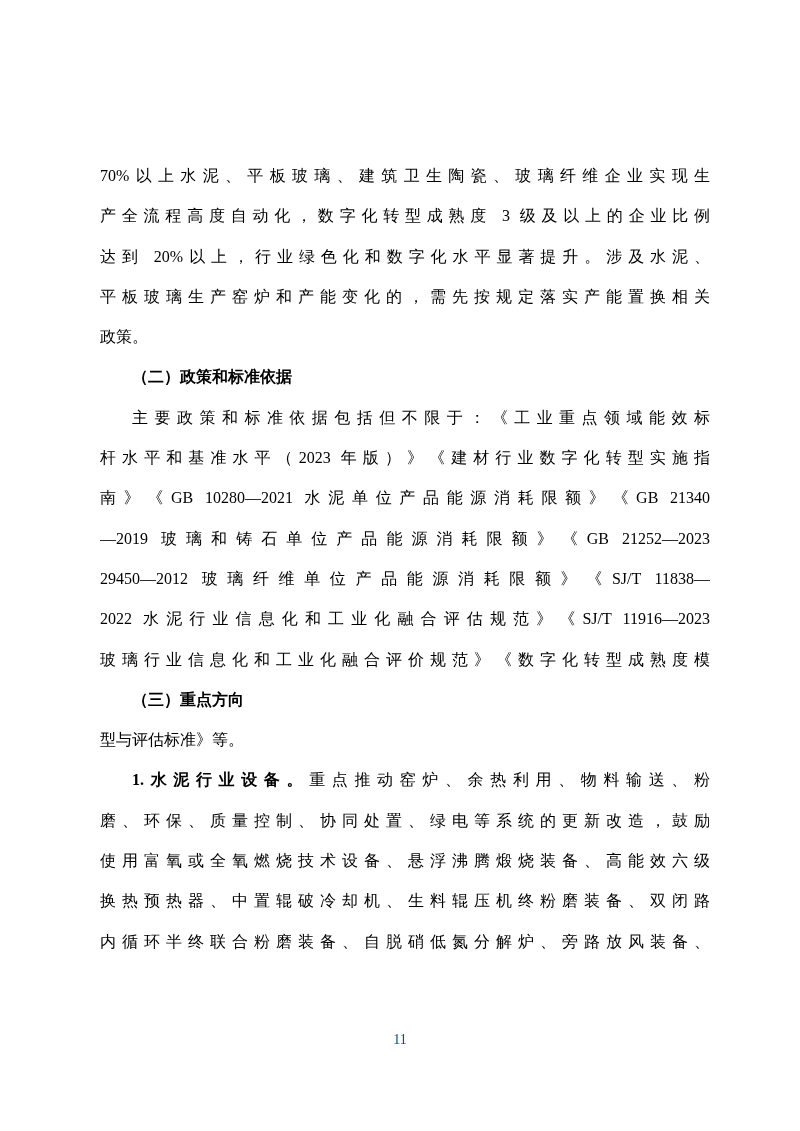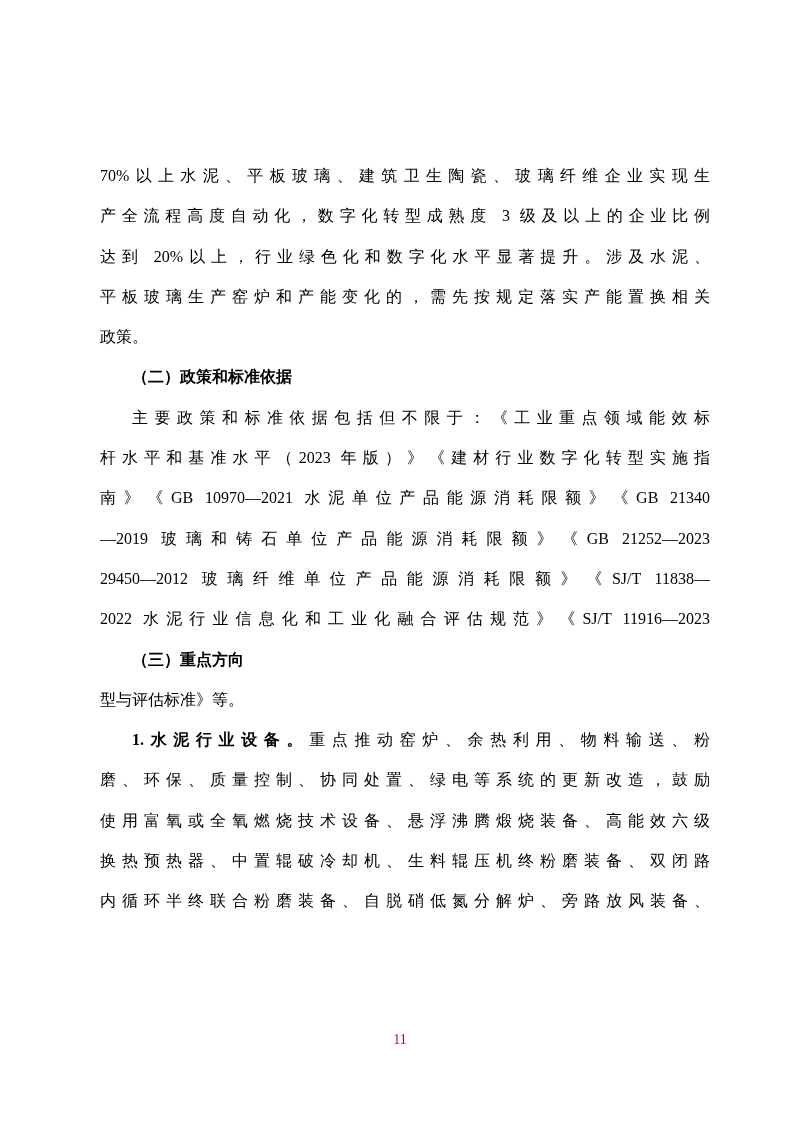--- a/index.html
+++ b/index.html
@@ -41,40 +41,41 @@
     text-indent: 2em;
   }
   .lead-bold { font-weight: bold; }
   .pagenum {
     position: absolute;
     left: 0; top: 1031px;
     width: 100%;
     text-align: center;
     font-size: 14px;
     line-height: 18px;
-    color: #7f1d1d;
+    color: #0c4a6e;
   }
 </style>
 </head>
 <body>
 
 <div class="page">
   <div class="doc">
     <div class="line">70%以上水泥、平板玻璃、建筑卫生陶瓷、玻璃纤维企业实现生</div>
     <div class="line">产全流程高度自动化，数字化转型成熟度 3 级及以上的企业比例</div>
     <div class="line">达到 20%以上，行业绿色化和数字化水平显著提升。涉及水泥、</div>
     <div class="line">平板玻璃生产窑炉和产能变化的，需先按规定落实产能置换相关</div>
     <div class="line plain">政策。</div>
     <div class="line heading">（二）政策和标准依据</div>
     <div class="line indent">主要政策和标准依据包括但不限于：《工业重点领域能效标</div>
     <div class="line">杆水平和基准水平（2023 年版）》《建材行业数字化转型实施指</div>
-    <div class="line">南》《GB 10970—2021 水泥单位产品能源消耗限额》《GB 21340</div>
+    <div class="line">南》《GB 10280—2021 水泥单位产品能源消耗限额》《GB 21340</div>
     <div class="line">—2019 玻璃和铸石单位产品能源消耗限额》《GB 21252—2023</div>
     <div class="line">29450—2012 玻璃纤维单位产品能源消耗限额》《SJ/T 11838—</div>
     <div class="line">2022 水泥行业信息化和工业化融合评估规范》《SJ/T 11916—2023</div>
+    <div class="line">玻璃行业信息化和工业化融合评价规范》《数字化转型成熟度模</div>
     <div class="line heading">（三）重点方向</div>
     <div class="line plain">型与评估标准》等。</div>
     <div class="line indent">
       <span class="lead-bold">1.水泥行业设备。</span><span>重点推动窑炉、余热利用、物料输送、粉</span>
     </div>
     <div class="line">磨、环保、质量控制、协同处置、绿电等系统的更新改造，鼓励</div>
     <div class="line">使用富氧或全氧燃烧技术设备、悬浮沸腾煅烧装备、高能效六级</div>
     <div class="line">换热预热器、中置辊破冷却机、生料辊压机终粉磨装备、双闭路</div>
     <div class="line">内循环半终联合粉磨装备、自脱硝低氮分解炉、旁路放风装备、</div>
   </div>

